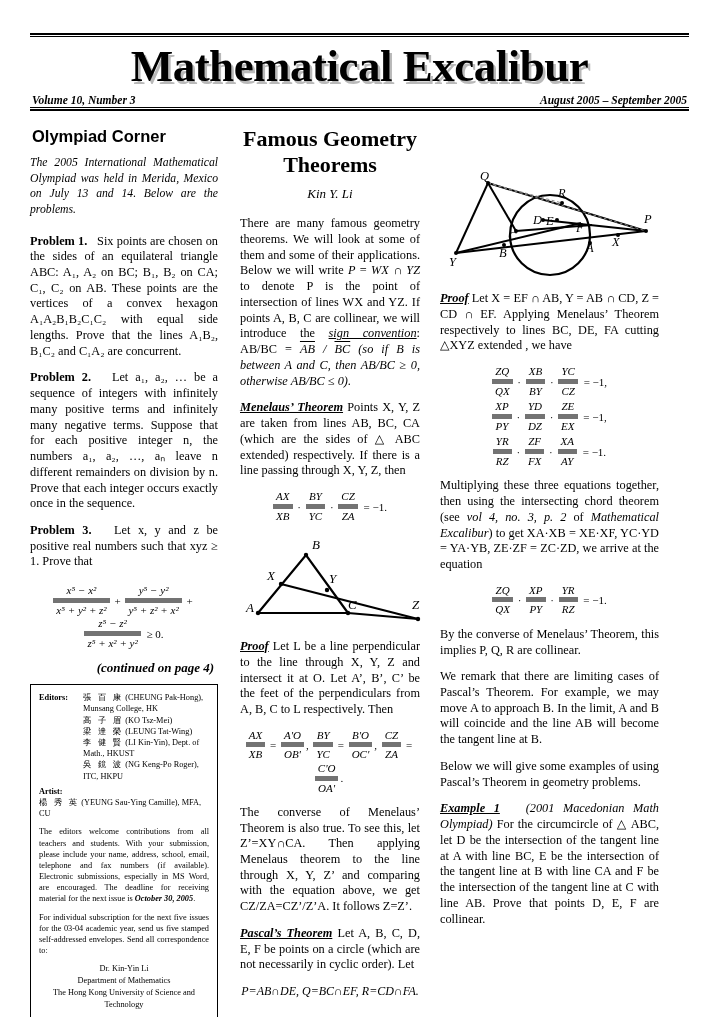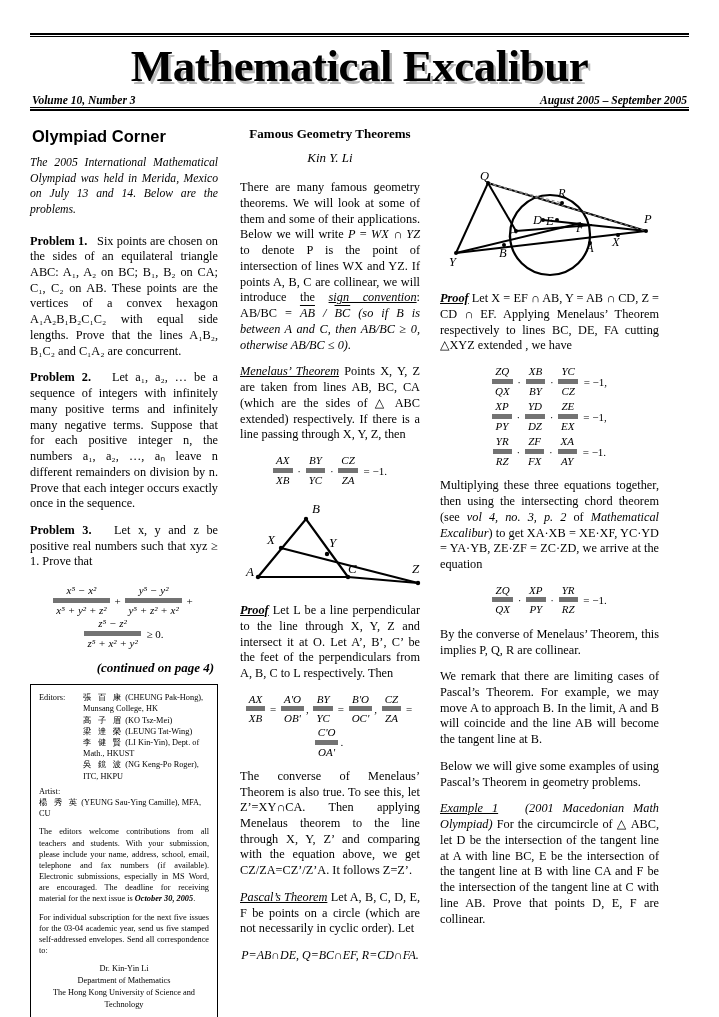--- a/index.html
+++ b/index.html
@@ -77,37 +77,37 @@
 
   
   .ed-box {
     border: 1px solid #000;
     padding: 7px 8px 9px 8px;
     font-family: "Liberation Serif", serif;
     font-size: 8.3px;
     line-height: 1.35;
   }
   .ed-row { display: flex; margin-bottom: 0.5px; }
-  .ed-key { width: 44px; flex: none; }
+  .ed-key { width: 44px; flex: none; font-weight: bold; }
   .ed-names { flex: 1; }
   .cjk { font-family: "DejaVu Sans", sans-serif; letter-spacing: 2px; }
   .ed-sec { margin-top: 7px; text-align: justify; }
   .ed-center { text-align: center; margin-top: 7px; line-height: 1.45; }
   .ed-b-i { font-weight: bold; font-style: italic; }
 
   
   .art-title {
-    text-align: center; font-size: 13px; font-weight: bold;
+    text-align: center; font-size: 22px; font-weight: bold;
     margin: 1px 0 8px 0;
   }
   .art-author {
     text-align: center; font-style: italic; font-size: 13px;
     margin: 0 0 14px 0;
   }
-  .thm-head { font-weight: normal; font-style: italic; text-decoration: underline; }
+  .thm-head { font-weight: bold; font-style: italic; text-decoration: underline; }
   .proof-head { font-weight: bold; font-style: italic; text-decoration: underline; }
   .ul { text-decoration: underline; }
 
   
   .math-block { text-align: center; margin: 9px 0 10px 0; font-style: italic; font-size: 12.5px; }
   .frac {
     display: inline-block; vertical-align: middle;
     text-align: center; font-style: italic;
   }
   .frac > .num { display: block; padding: 0 3px; border-bottom: 5px solid #737373; line-height: 1.25; }

